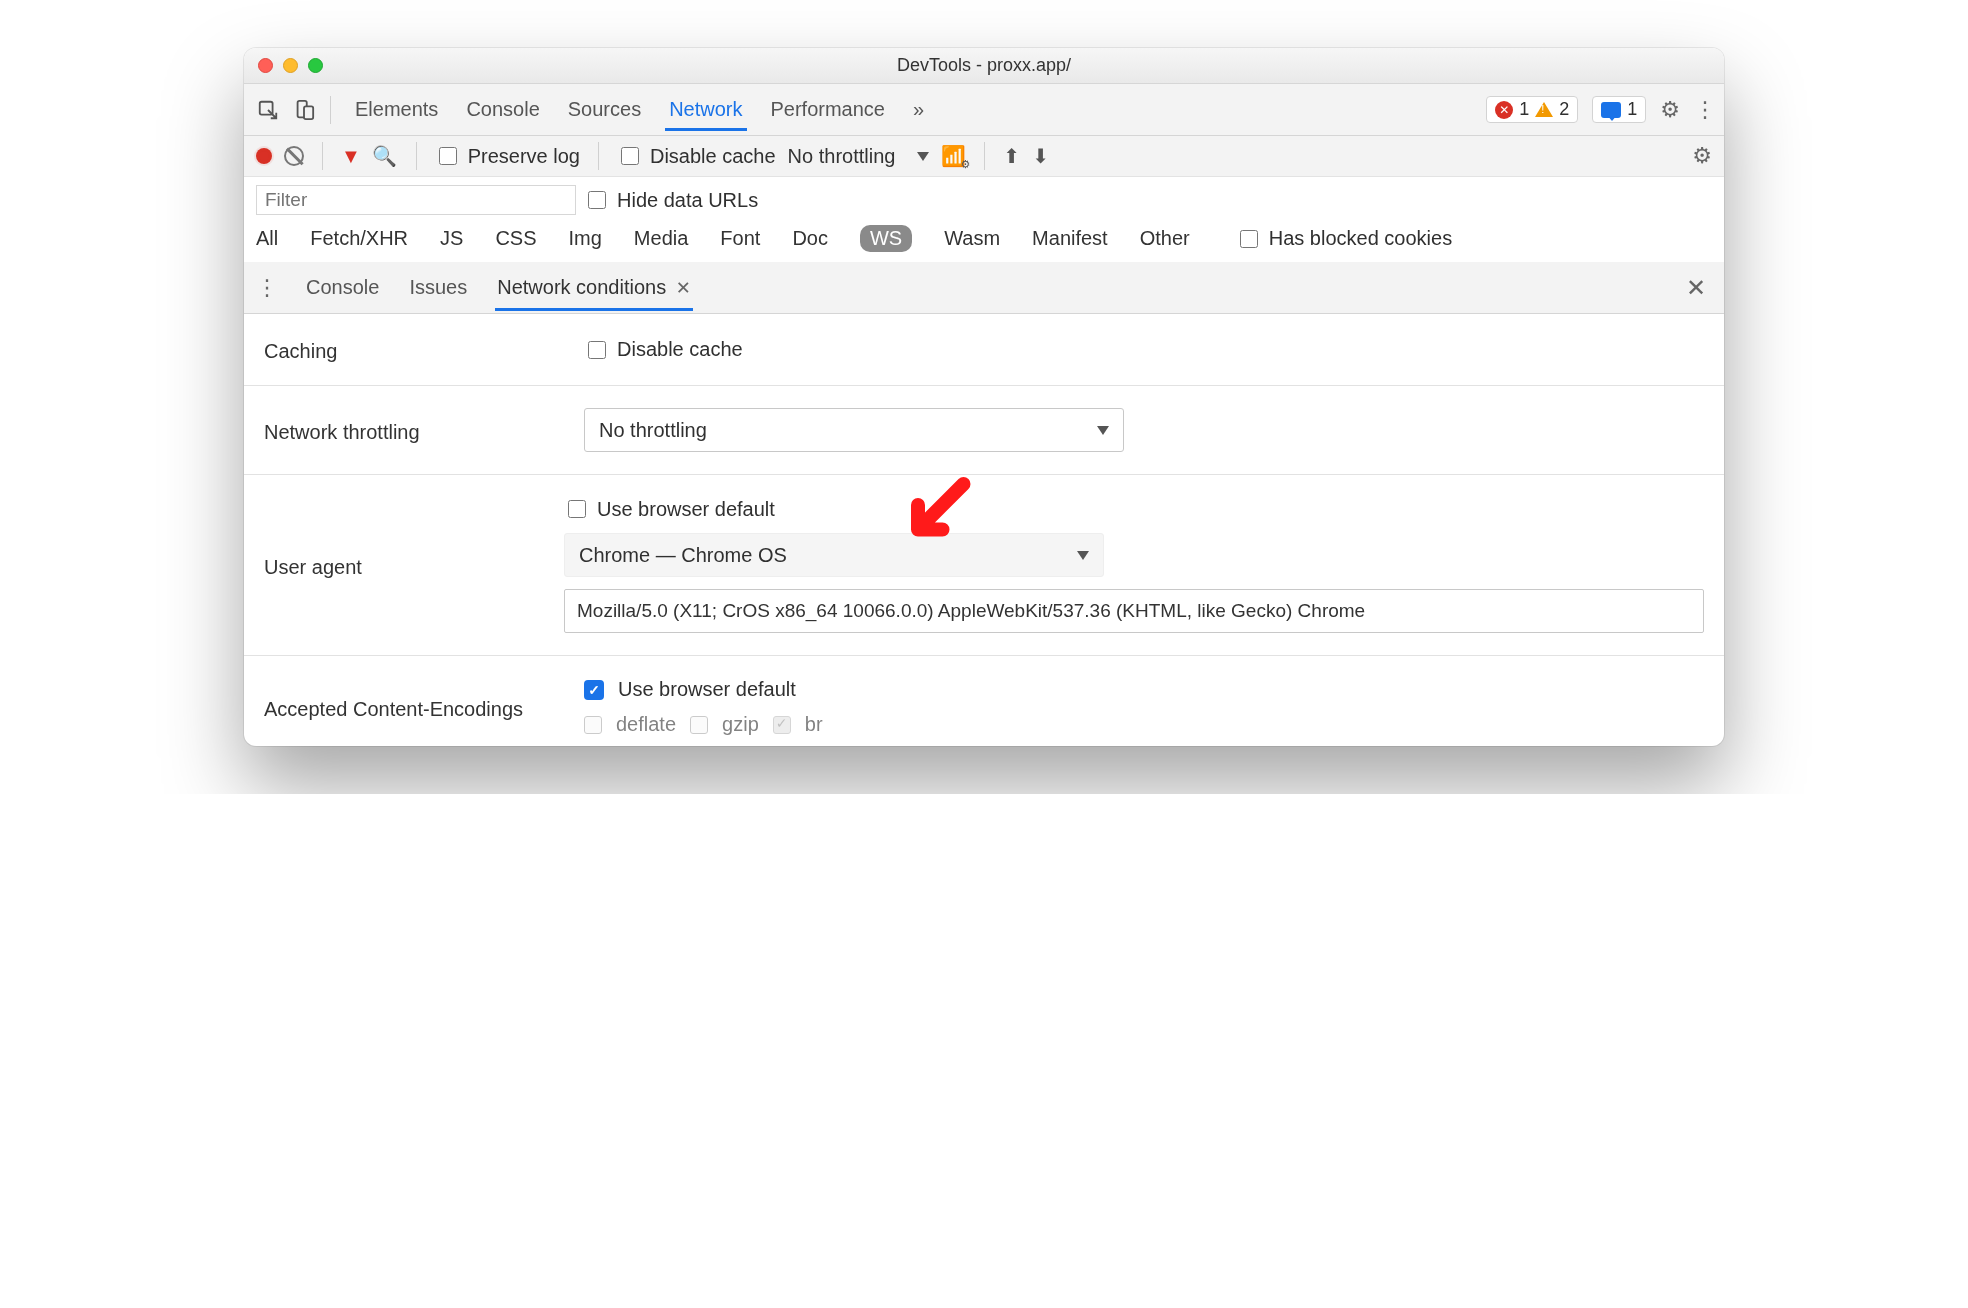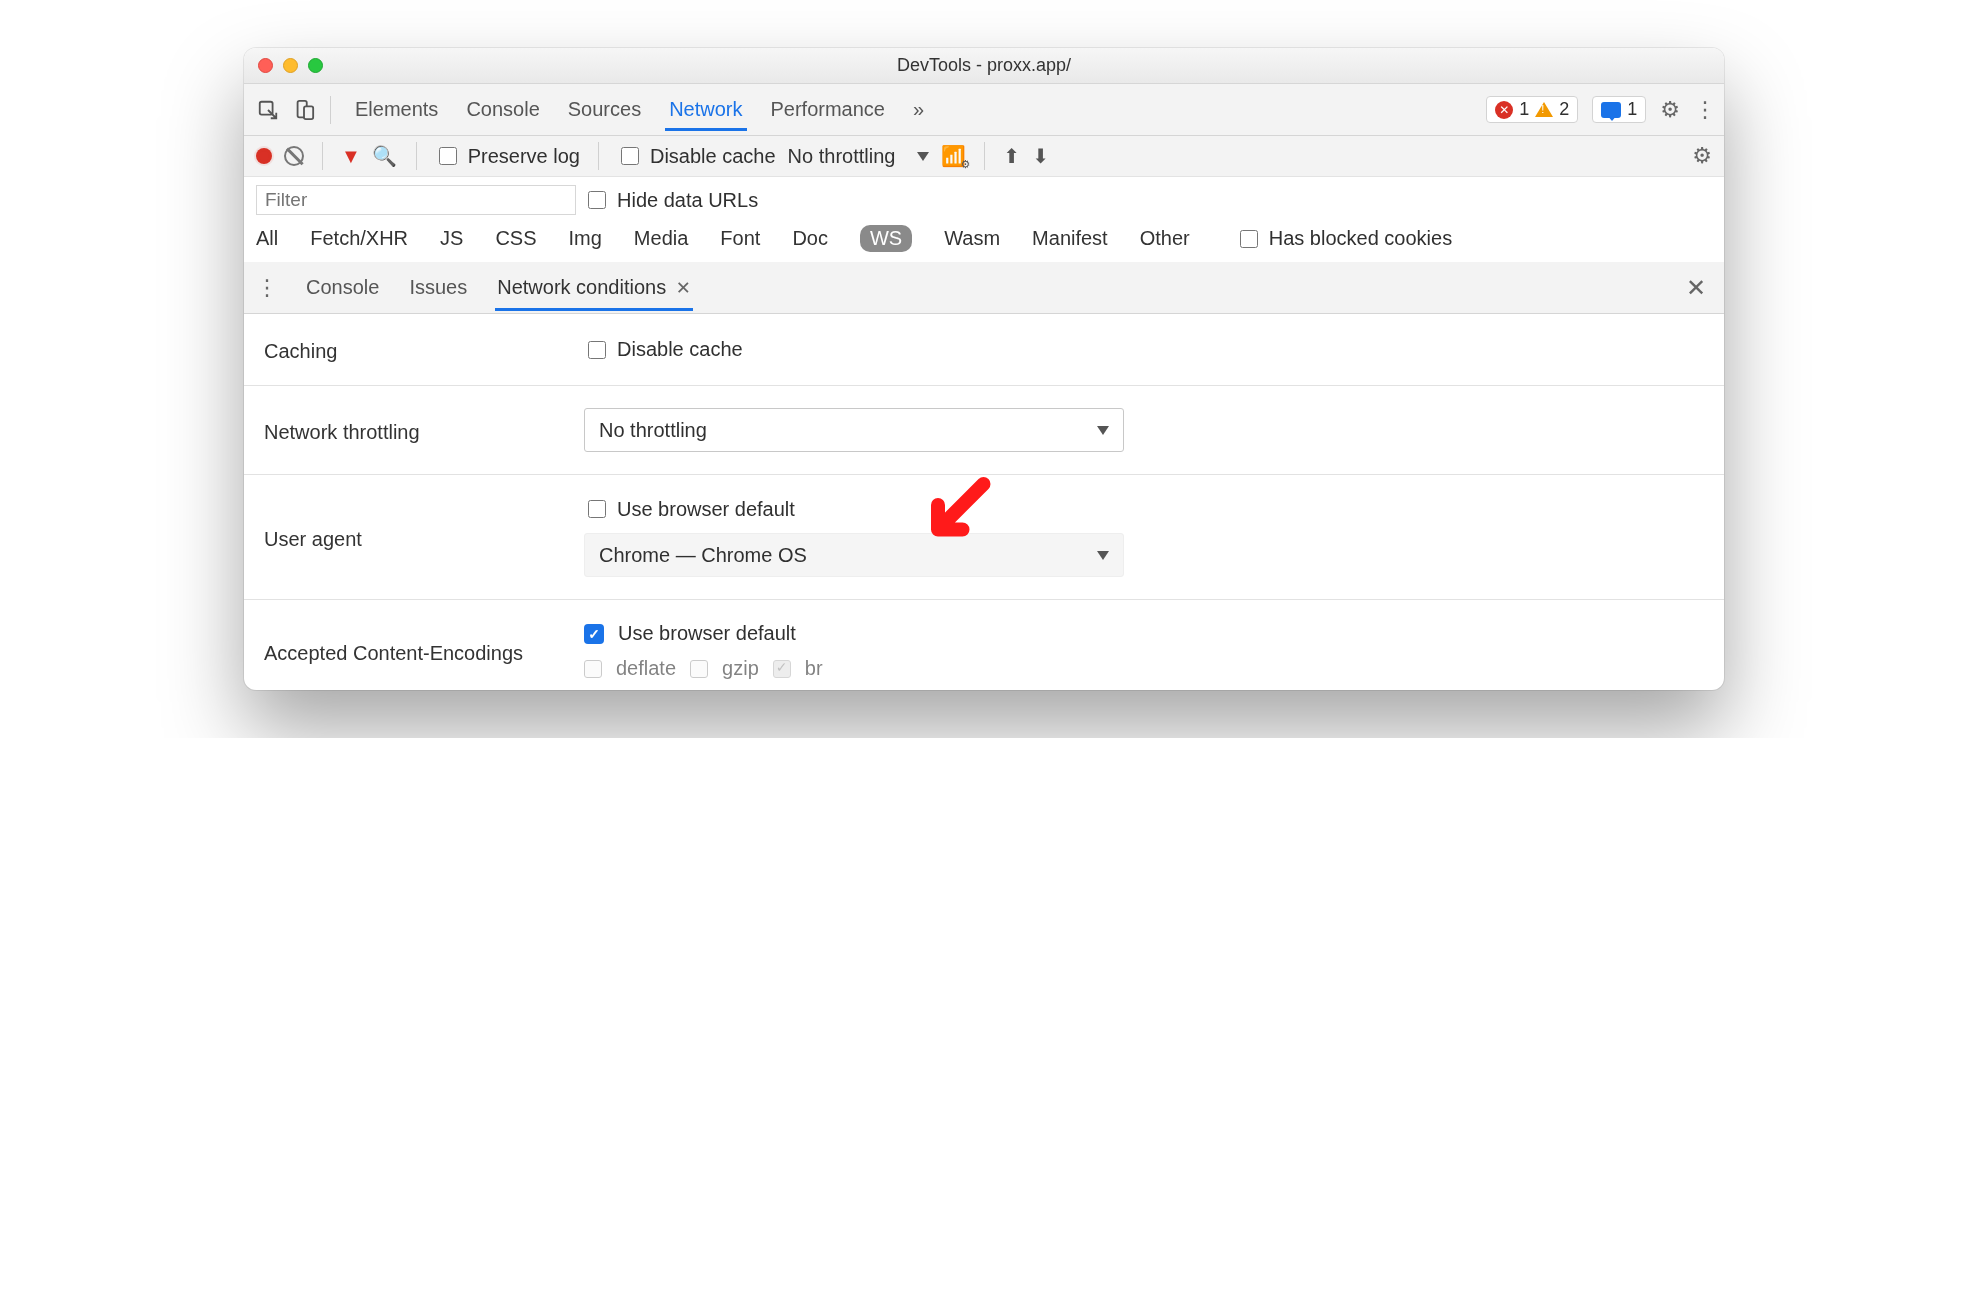--- a/index.html
+++ b/index.html
@@ -274,20 +274,21 @@
         <div class="select ghost">
           <span>Chrome — Chrome OS</span>
           <div class="caret-down"></div>
         </div>
         <div class="red-arrow">
           <svg viewBox="0 0 100 100">
               <path d="M85 10 L20 75 M20 75 L20 40 M20 75 L55 75" stroke="#ff1a1a" stroke-width="20" stroke-linecap="round" stroke-linejoin="round" fill="none"></path>
             </svg>
         </div>
       </div>
+      <input class="uainput" value="Mozilla/5.0 (X11; CrOS x86_64 10066.0.0) AppleWebKit/537.36 (KHTML, like Gecko) Chrome" style="">
     </div>
   </div>
 
   <div class="section noborder">
     <div class="label">Accepted Content-Encodings</div>
     <div class="controls">
       <div class="row-inline">
         <div class="chk-filled">✓</div>
         <span>Use browser default</span>
       </div>

